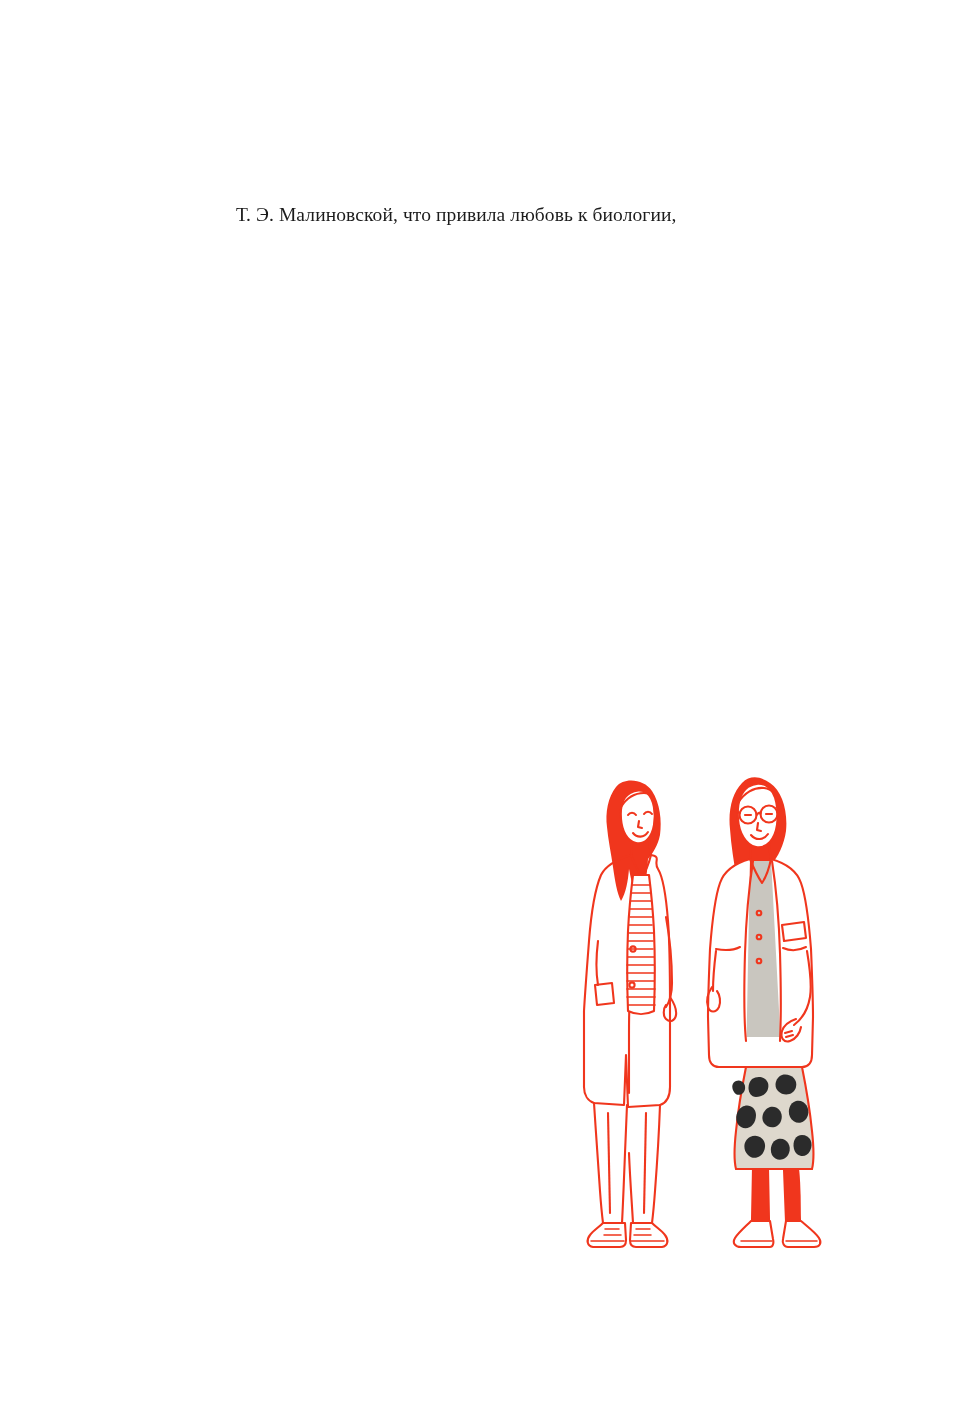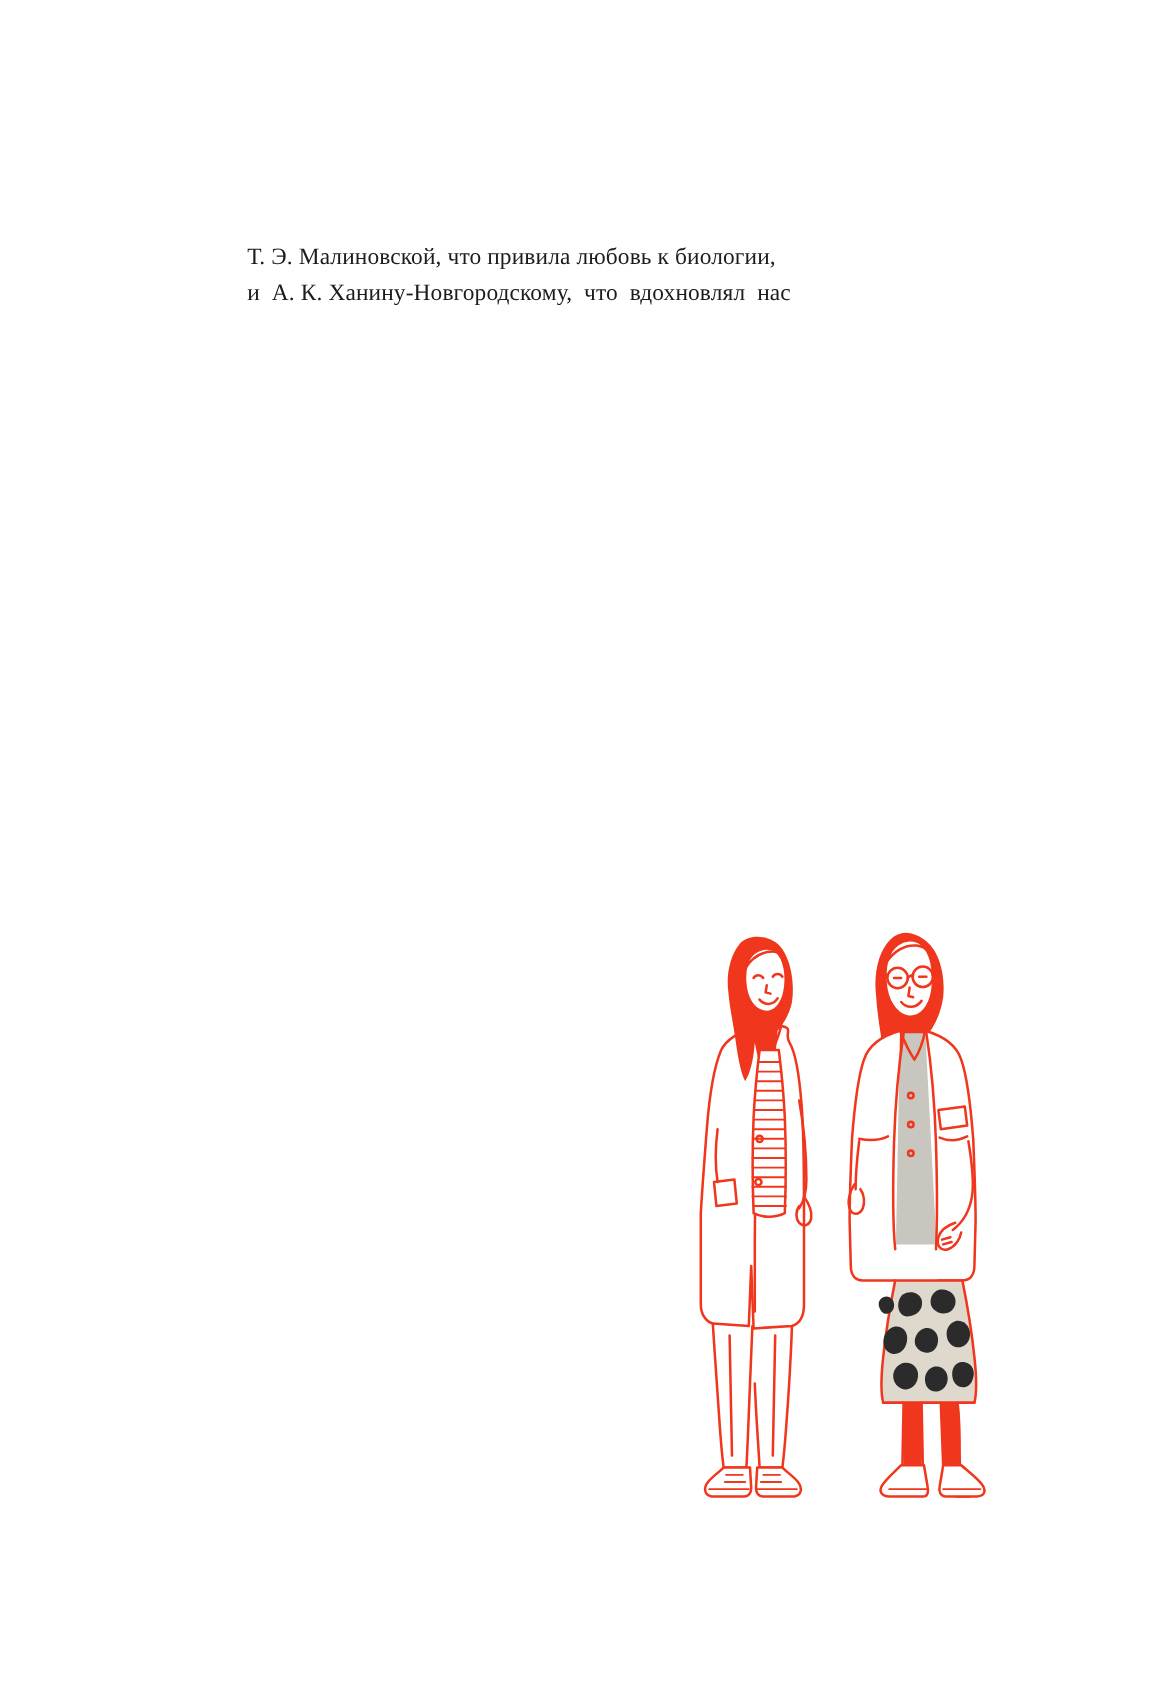--- a/index.html
+++ b/index.html
@@ -13,21 +13,21 @@
   }
   .page {
     position: relative;
     width: 974px;
     height: 1417px;
     background: #ffffff;
     overflow: hidden;
   }
   .dedication {
     position: absolute;
-    left: 206px;
+    left: 236px;
     top: 200px;
     width: 560px;
   }
   .dedication-line {
     font-family: "Liberation Serif", serif;
     font-size: 19.5px;
     line-height: 30px;
     color: #1c1c1c;
     white-space: pre;
     letter-spacing: 0.1px;
@@ -45,21 +45,20 @@
     height: 100%;
   }
 </style>
 </head>
 <body>
 
 <div class="page">
 
   <div class="dedication">
     <div class="dedication-line">Т. Э. Малиновской, что привила любовь к биологии,</div>
-    <div class="dedication-line">и  А. К. Ханину-Новгородскому,  что  вдохновлял  нас</div>
   </div>
 
   <div class="illustration">
     <svg viewBox="0 0 380 540" xmlns="http://www.w3.org/2000/svg">
       <g fill="none" stroke="#f0361d" stroke-width="2.1" stroke-linecap="round" stroke-linejoin="round">
 
         <path d="M96 52 C88 62 85 78 87 92 C88 104 91 118 93 132 C95 146 97 158 101 166
                  C106 158 108 146 109 134 C112 150 115 160 120 166
                  C125 156 127 140 128 124 C133 118 138 110 140 100
                  C142 86 140 68 132 56 C124 44 104 42 96 52 Z" fill="#f0361d" stroke="none"></path>

